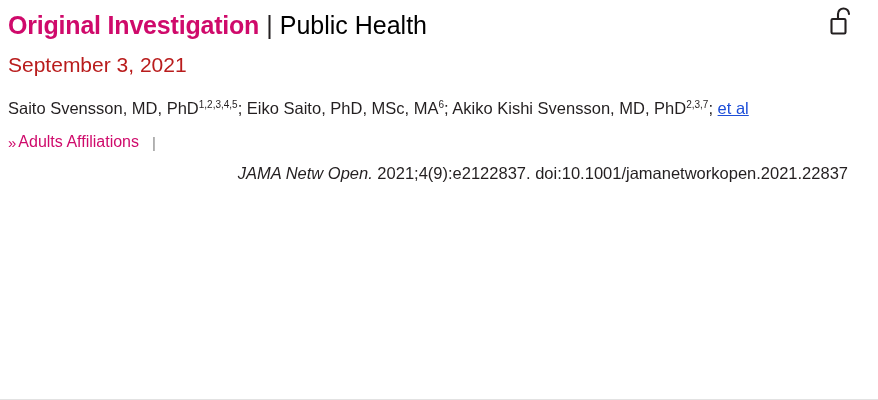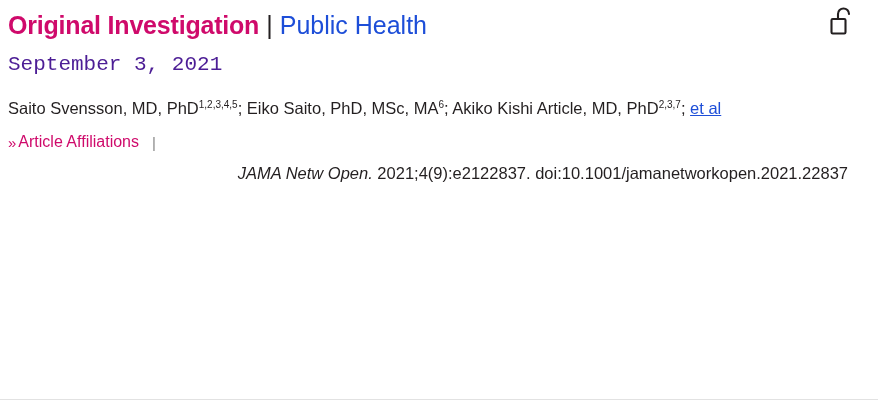--- a/index.html
+++ b/index.html
@@ -35,32 +35,31 @@
     line-height: 1.2;
   }
   .kicker-sep {
     color: #231f20;
     font-size: 25px;
     font-weight: 400;
     padding: 0 7px;
     line-height: 1.2;
   }
   .kicker-topic {
-    color: #1d4ed8;
+    color: #000000;
     font-size: 25px;
     font-weight: 400;
     line-height: 1.2;
   }
   .pubdate {
     font-size: 21px;
-    color: #4c1d95;
+    color: #b91c1c;
     font-weight: 400;
     margin: 12px 0 0 0;
     line-height: 1.2;
-    font-family: Liberation Mono, monospace;
   }
   .title {
     font-size: 38px;
     font-weight: 700;
     line-height: 1.16;
     letter-spacing: -0.5px;
     margin: 14px 0 0 0;
     color: #000000;
     max-width: 860px;
   }
@@ -136,26 +135,26 @@
   <div class="kicker-row">
     <span class="kicker-type">Original Investigation</span>
     <span class="kicker-sep">|</span>
     <span class="kicker-topic">Public Health</span>
   </div>
 
   <div class="pubdate">September 3, 2021</div>
 
 
   <div class="authors">
-    <span>Saito Svensson, MD, PhD</span><sup>1,2,3,4,5</sup><span>; </span><span>Eiko Saito, PhD, MSc, MA</span><sup>6</sup><span>; </span><span>Akiko Kishi Article, MD, PhD</span><sup>2,3,7</sup><span>; </span><span class="etal">et al</span>
+    <span>Saito Svensson, MD, PhD</span><sup>1,2,3,4,5</sup><span>; </span><span>Eiko Saito, PhD, MSc, MA</span><sup>6</sup><span>; </span><span>Akiko Kishi Svensson, MD, PhD</span><sup>2,3,7</sup><span>; </span><span class="etal">et al</span>
   </div>
 
   <div class="links-row">
     <span class="chev">»</span>
-    <a class="link" href="#">Article Affiliations</a>
+    <a class="link" href="#">Adults Affiliations</a>
     <span class="link-sep">|</span>
   </div>
 
   <div class="citation">
     <span class="journal">JAMA Netw Open.</span><span> 2021;4(9):e2122837. doi:10.1001/jamanetworkopen.2021.22837</span>
   </div>
 
   <div class="lock">
     <svg viewBox="0 0 26 30" width="26" height="30" aria-hidden="true">
       <path d="M8 13 V8 a5.5 5.5 0 0 1 11 0" fill="none" stroke="#231f20" stroke-width="2.1" stroke-linecap="round"></path>

